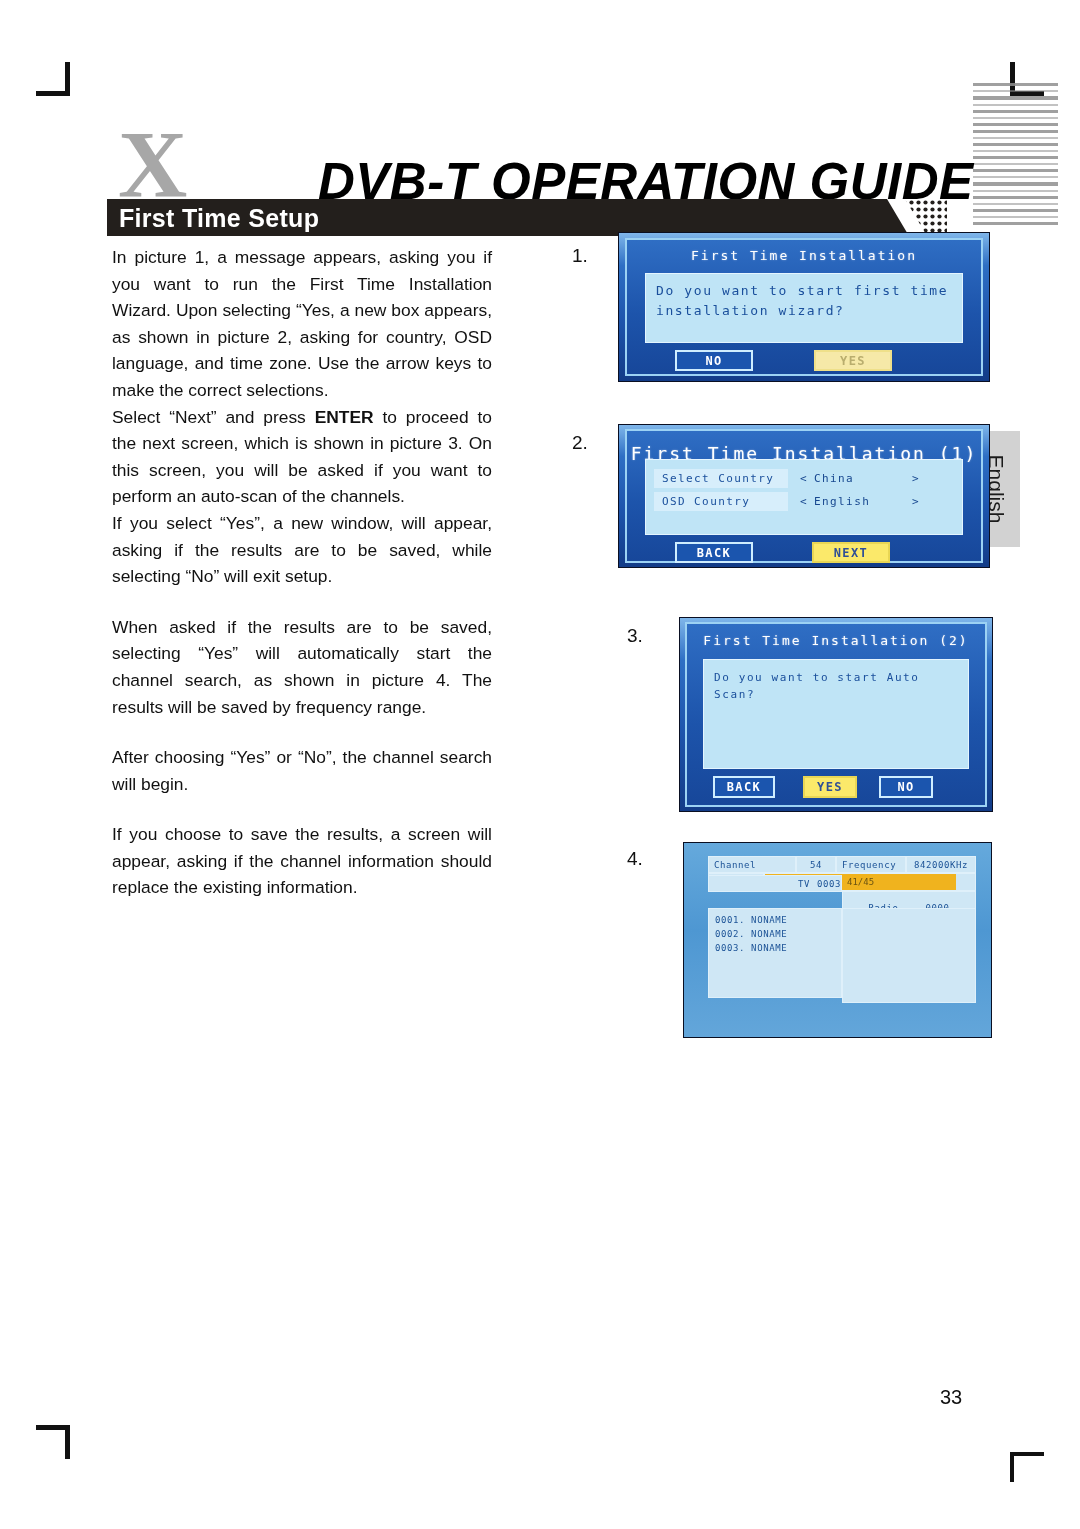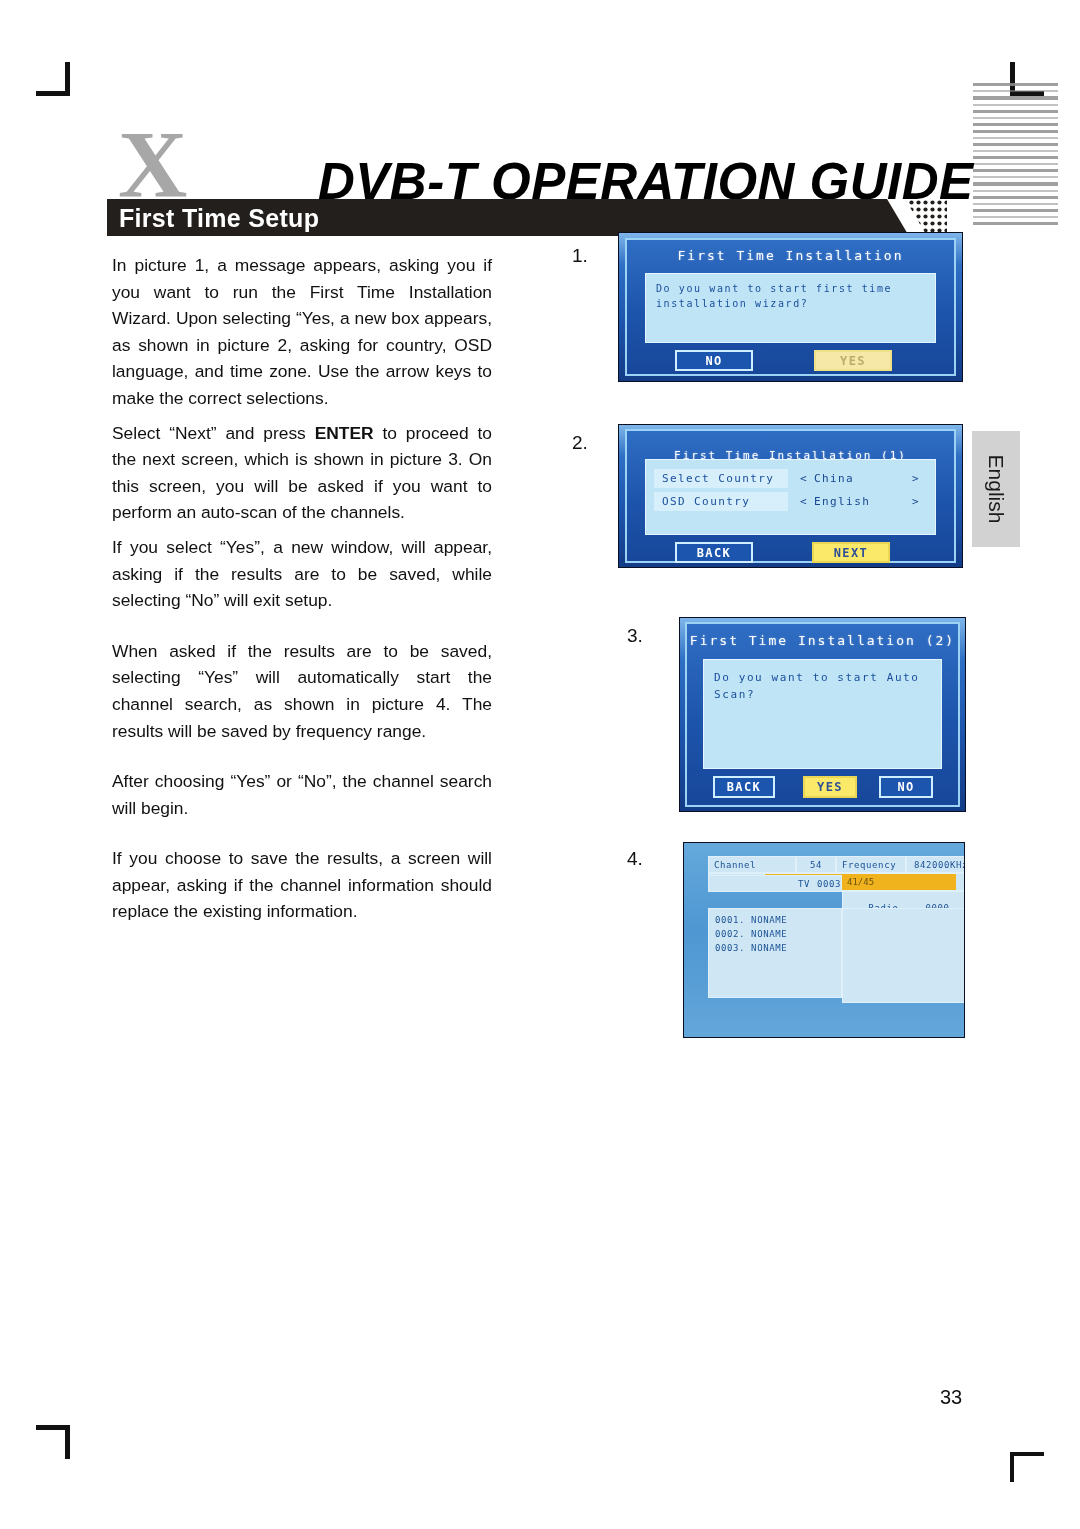--- a/index.html
+++ b/index.html
@@ -118,21 +118,21 @@
     position: absolute;
     left: 112px;
     top: 244px;
     width: 380px;
   }
   .para {
     font-size: 17.4px;
     line-height: 26.6px;
     color: #111111;
     text-align: justify;
-    margin: 8px 0 0 0;
+    margin: 0 0 0 0;
     font-family: "Liberation Sans", sans-serif;
   }
   .para.gap { margin-top: 24px; }
   .para b { font-weight: bold; }
 
   
   .side-tab {
     position: absolute;
     left: 972px;
     top: 431px;
@@ -161,20 +161,21 @@
     font-size: 19px;
     color: #111111;
   }
 
   
   .shot {
     position: absolute;
     background: #0d1a40;
     box-shadow: 0 0 0 1px #0a0f22;
     overflow: hidden;
+    padding-left: 27px;
   }
   .shot .photo-frame {
     position: absolute;
     inset: 0;
     background:
       linear-gradient(180deg, #7fb6ea 0%, #2e6fc4 22%, #1d54ac 60%, #123b87 100%);
   }
   .osd {
     position: absolute;
     background:
@@ -365,32 +366,32 @@
 <div class="side-tab">
   <span>English</span>
 </div>
 
 <div class="fig-num" style="left:572px; top:245px;">1.</div>
 <div class="shot" style="left:619px; top:233px; width:343px; height:148px;">
   <div class="photo-frame"></div>
   <div class="osd" style="left:6px; top:5px; right:6px; bottom:5px;">
     <div class="osd-title" style="top:8px; font-size:13px;">First Time Installation</div>
     <div class="osd-panel" style="left:18px; top:33px; right:18px; height:70px;">
-      <div class="osd-text" style="left:10px; top:7px; right:8px; font-size:10px;">Do you want to start first time installation wizard?</div>
+      <div class="osd-text" style="left:10px; top:7px; right:8px; font-size:13px;">Do you want to start first time installation wizard?</div>
     </div>
     <div class="osd-btn" style="left:48px; top:110px; width:78px; height:21px; font-size:12px;">NO</div>
     <div class="osd-btn hl" style="left:187px; top:110px; width:78px; height:21px; font-size:12px;">YES</div>
   </div>
 </div>
 
 <div class="fig-num" style="left:572px; top:432px;">2.</div>
 <div class="shot" style="left:619px; top:425px; width:343px; height:142px;">
   <div class="photo-frame"></div>
   <div class="osd" style="left:6px; top:4px; right:6px; bottom:4px;">
-    <div class="osd-title" style="top:18px; font-size:11px;">First Time Installation (1)</div>
+    <div class="osd-title" style="top:12px; font-size:18px;">First Time Installation (1)</div>
     <div class="osd-panel" style="left:18px; top:28px; right:18px; height:76px;">
       <div class="osd-row-label" style="left:8px; top:9px; width:134px; height:19px; font-size:11px;">Select Country</div>
       <div class="osd-row-value" style="left:148px; top:9px; width:132px; height:19px; font-size:11px;">
         <span>&lt;</span>
         <span style="flex:1; padding-left:6px; text-align:left;">China</span>
         <span>&gt;</span>
       </div>
       <div class="osd-row-label" style="left:8px; top:32px; width:134px; height:19px; font-size:11px;">OSD Country</div>
       <div class="osd-row-value" style="left:148px; top:32px; width:132px; height:19px; font-size:11px;">
         <span>&lt;</span>

